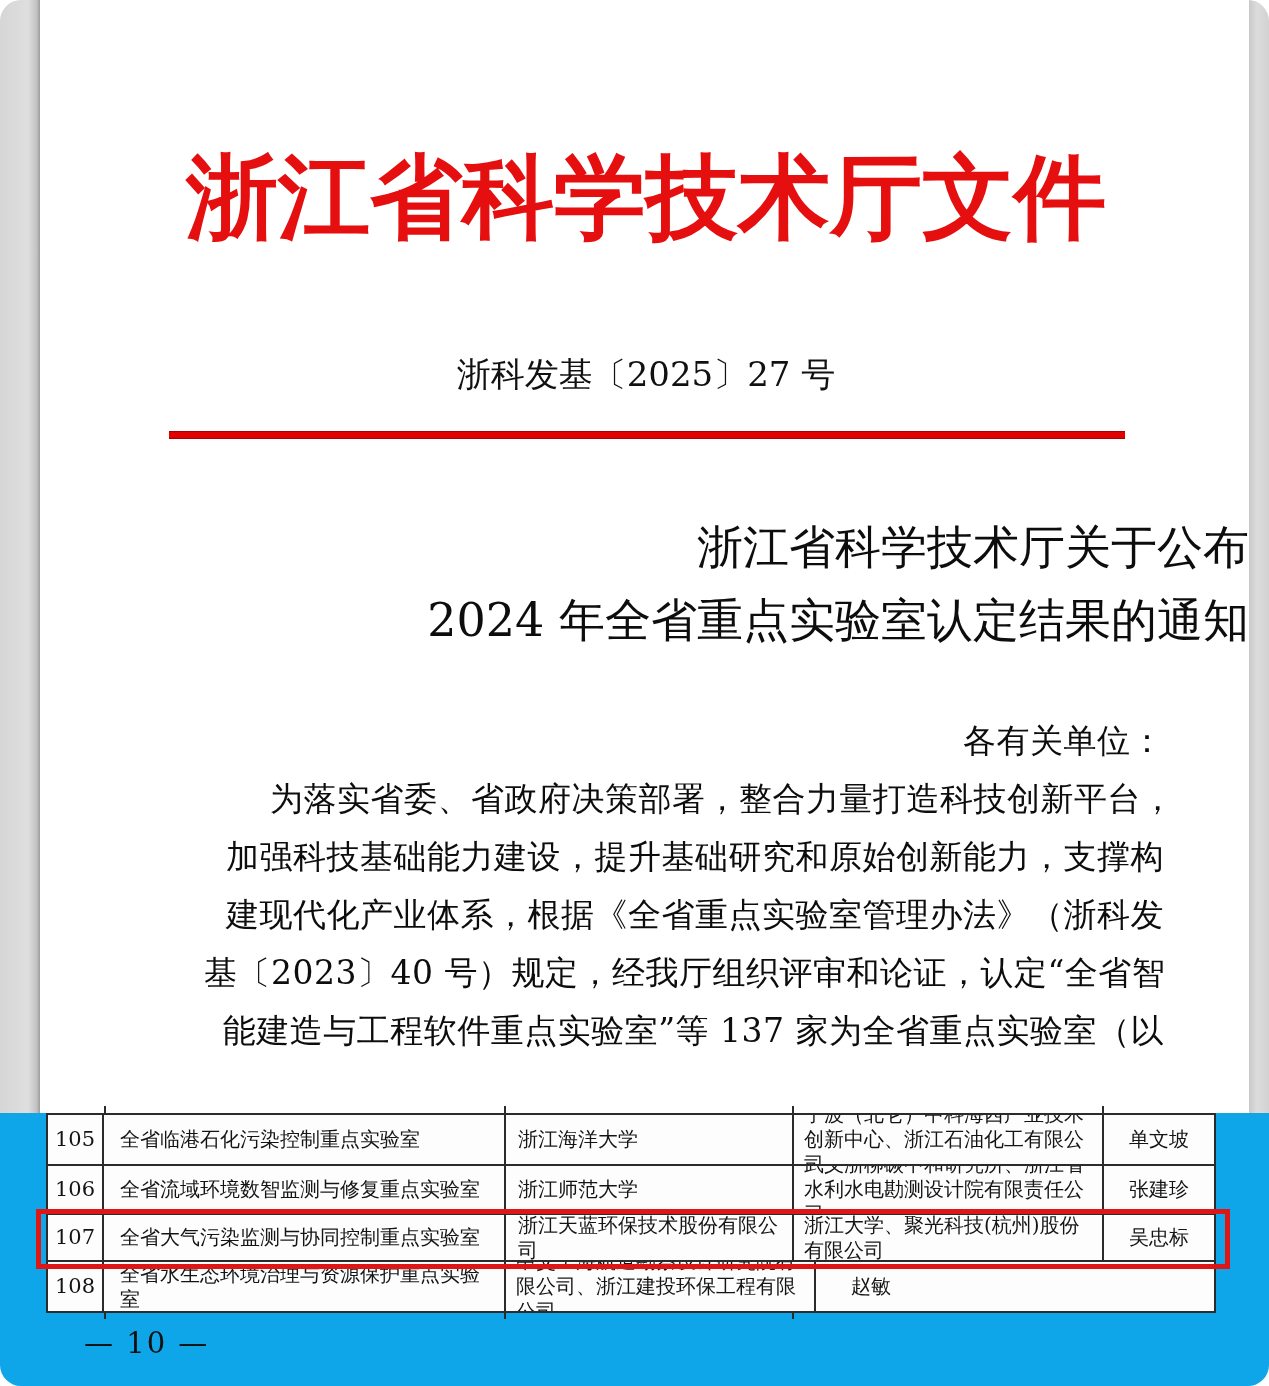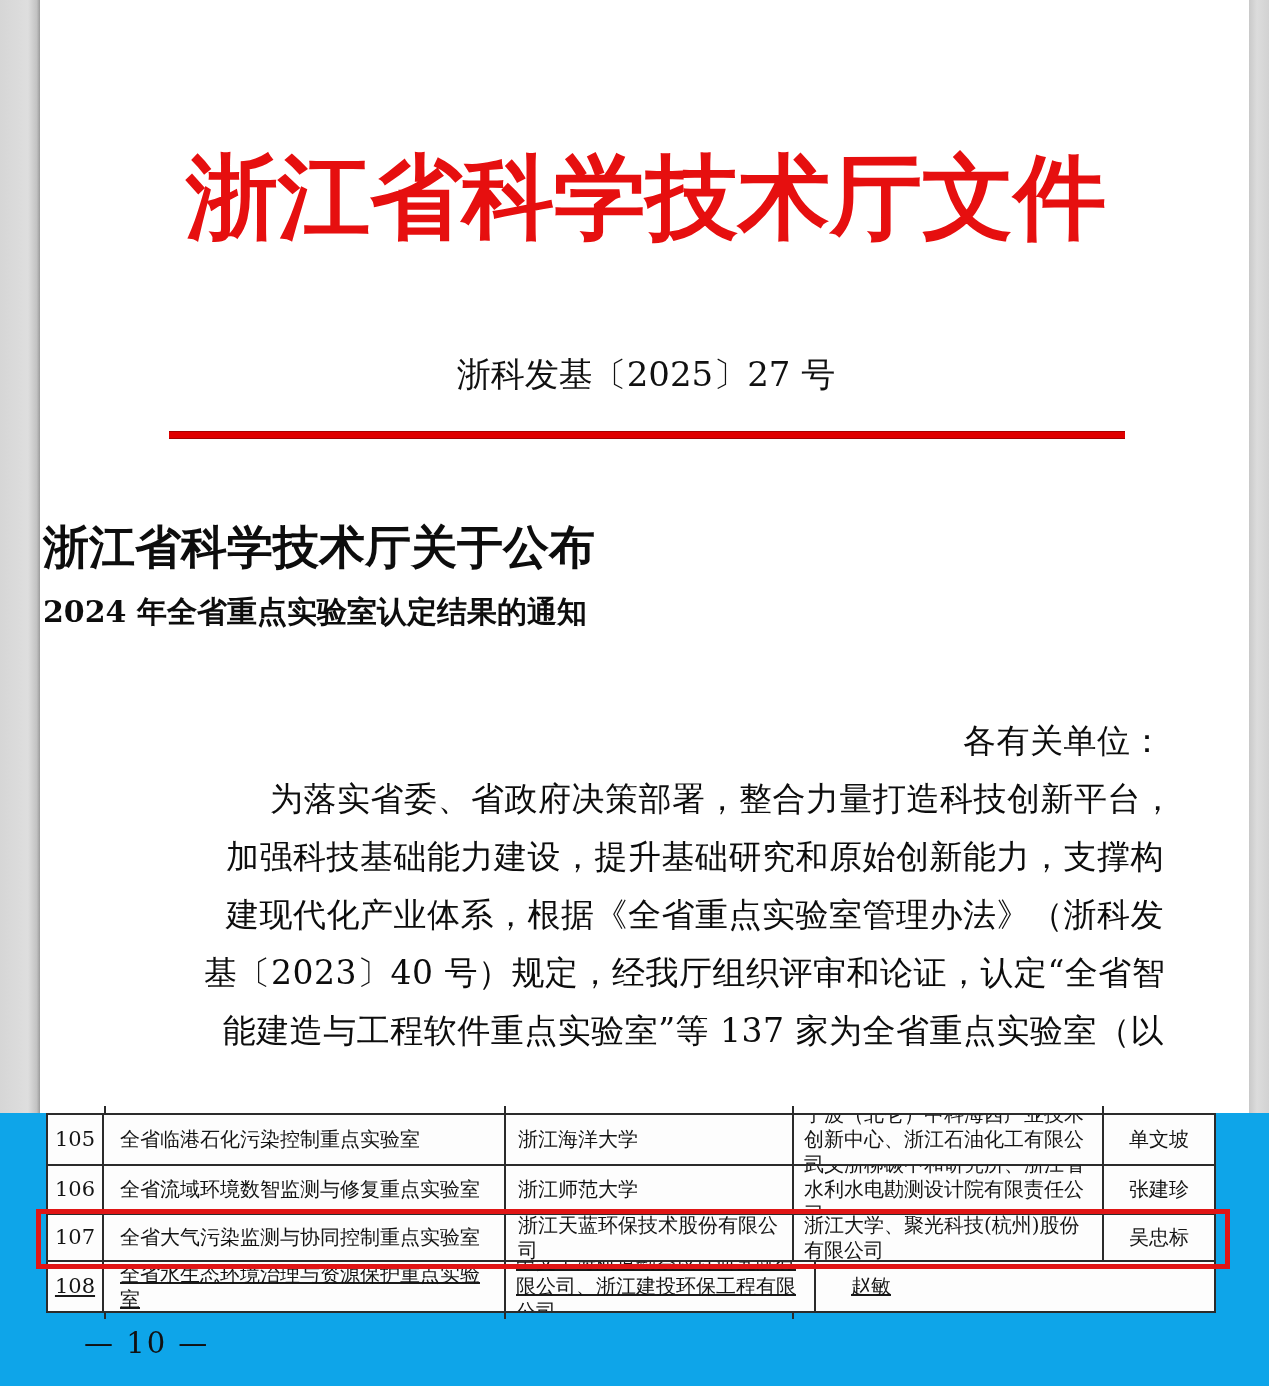--- a/index.html
+++ b/index.html
@@ -1,18 +1,18 @@
 <!DOCTYPE html>
 <html><head>
 <meta charset="utf-8">
 <style>
   html,body{margin:0;padding:0;background:#ffffff;}
   .stage{
     position:relative;width:1269px;height:1386px;overflow:hidden;
-    background:#ffffff;font-family:"DejaVu Serif", serif;color:#1a1a1a;
+    background:#ffffff;font-family:"DejaVu Serif", serif;color:#1a1a1a;border-radius:21px;
   }
   
   .scan-left{
     position:absolute;left:0;top:0;width:40px;height:1113px;
     background:linear-gradient(to right,#d6d6d6,#dedede 70%,#c2c2c2 92%,#9b9b9b);
   }
   .scan-right{
     position:absolute;left:1249px;top:0;width:20px;height:1113px;
     background:linear-gradient(to right,#c9c9c9,#dcdcdc 40%,#d2d2d2);
   }
@@ -23,25 +23,25 @@
   }
   .doc-number{
     position:absolute;left:43px;top:352px;width:1206px;
     text-align:center;font-size:34px;color:#111;white-space:nowrap;
   }
   .red-rule{
     position:absolute;left:169px;top:431px;width:956px;height:6px;
     background:#e00000;border-top:1px solid #a80000;border-bottom:1px solid #a80000;
   }
   .doc-title{
-    position:absolute;left:43px;top:524px;width:1206px;text-align:left;
-    font-weight:700;color:#0d0d0d;
+    position:absolute;left:43px;top:524px;width:1206px;text-align:right;
+    font-weight:400;color:#0d0d0d;
   }
   .doc-title .t1{font-size:46px;line-height:1.0;white-space:nowrap;}
-  .doc-title .t2{font-size:30px;line-height:1.0;margin-top:27px;white-space:nowrap;}
+  .doc-title .t2{font-size:46px;line-height:1.0;margin-top:27px;white-space:nowrap;}
   .doc-body{
     position:absolute;left:204px;top:712px;width:960px;
     font-size:33px;line-height:58px;letter-spacing:0.5px;color:#0d0d0d;text-align:right;
   }
   .doc-body .bline{white-space:nowrap;}
   .doc-body .indent{text-indent:2em;}
   
   .table-section{
     position:absolute;left:0;top:1113px;width:1269px;height:273px;background:#0ea5e9;
     font-family:"DejaVu Serif", serif;
@@ -56,21 +56,21 @@
     box-sizing:border-box;border-right:2px solid #2b2b2b;
     display:flex;align-items:center;font-size:20px;color:#141414;
     overflow:hidden;line-height:25px;
   }
   .trow .c:last-child{border-right:none;}
   .c.num{width:56px;justify-content:center;font-size:21px;}
   .c.lab{width:402px;padding:0 8px 0 16px;}
   .c.inst{width:288px;padding:0 8px 0 12px;}
   .c.part{width:310px;padding:2px 6px 2px 10px;}
   .c.name{width:110px;justify-content:center;}
-  .r105{height:51px;} .r106{height:49px;} .r107{height:47px;} .r108{height:49px;text-decoration:underline;}
+  .r105{height:51px;} .r106{height:49px;} .r107{height:47px;} .r108{height:49px;}
   .stub{position:absolute;width:2px;background:#2b2b2b;}
   .highlight-box{
     position:absolute;left:36px;top:96px;width:1194px;height:60px;
     box-sizing:border-box;border:5px solid #e01515;background:transparent;
   }
   .page-number{
     position:absolute;left:84px;top:213px;font-size:29px;color:#111;
     letter-spacing:2px;white-space:nowrap;
   }
 </style>

